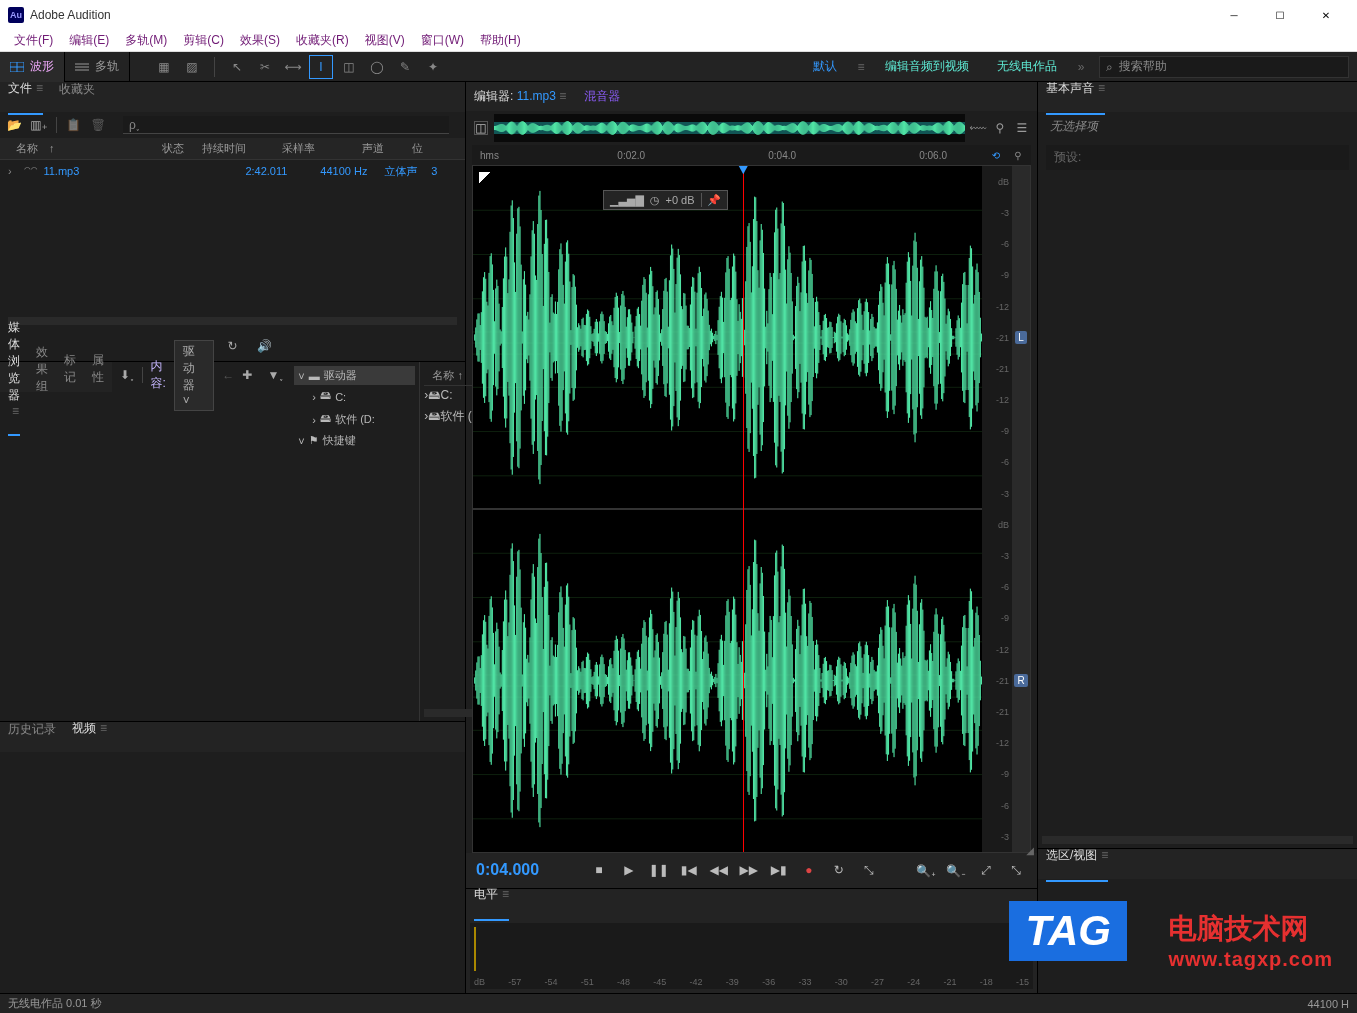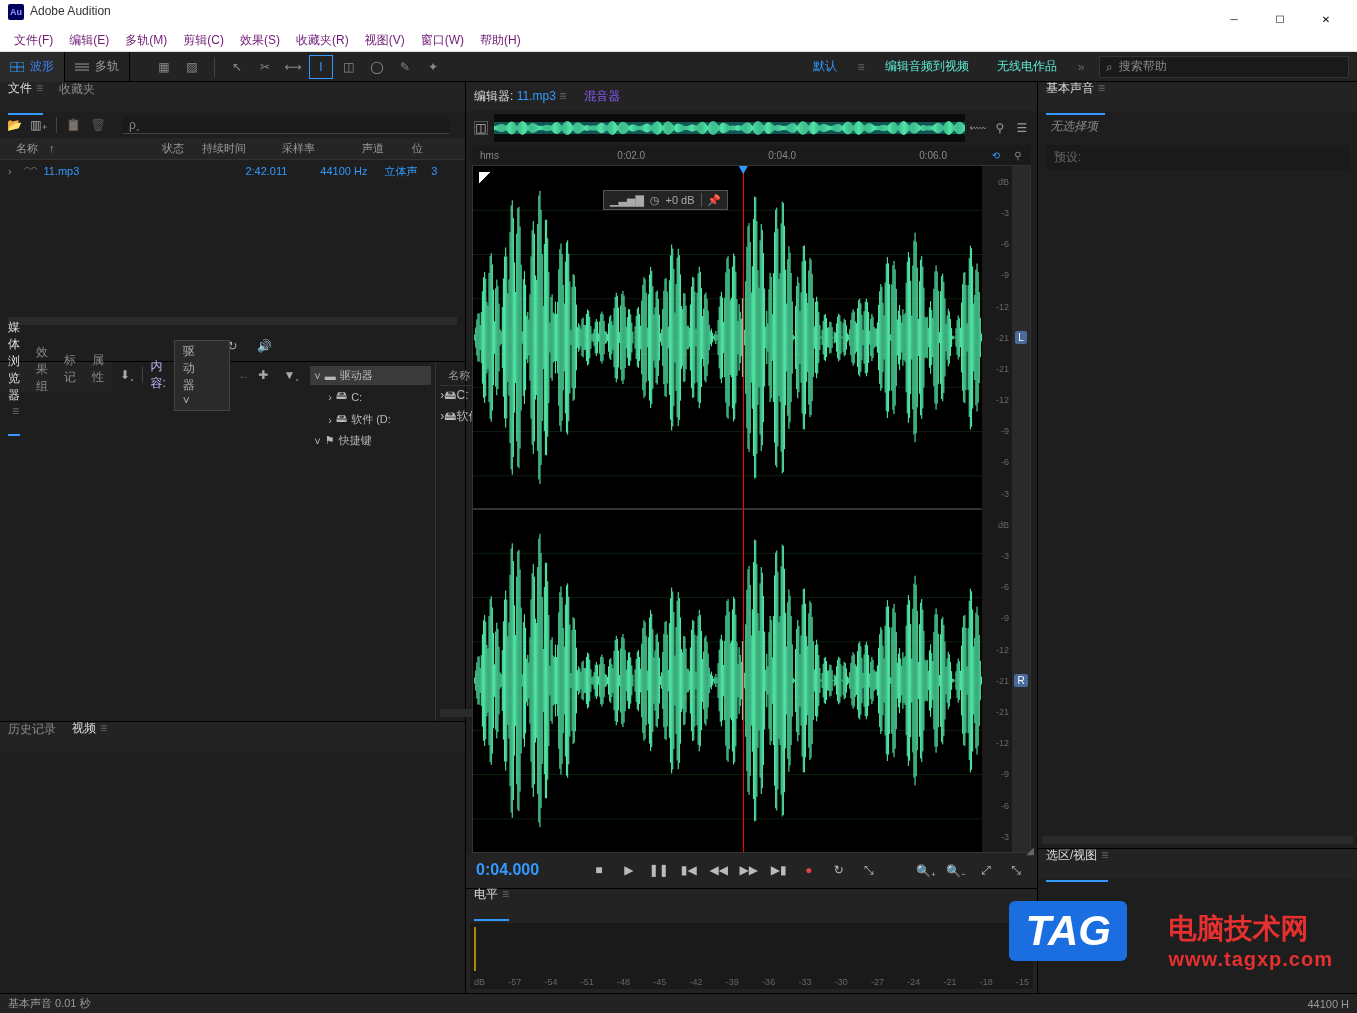--- a/index.html
+++ b/index.html
@@ -1,24 +1,24 @@
 <!DOCTYPE html>
 <html><head>
 <meta charset="utf-8">
 <style>
 *{margin:0;padding:0;box-sizing:border-box;font-family:"Microsoft YaHei",sans-serif;user-select:none}
 body{background:#1e1e1e;color:#b8b8b8;font-size:12px;overflow:hidden;width:1357px;height:1013px;position:relative}
-.titlebar{background:#fff;height:30px;display:flex;align-items:flex-start;padding:4px 8px;color:#000}
+.titlebar{background:#fff;height:30px;display:flex;align-items:center;padding:12px 8px;color:#000}
 .titlebar .logo{width:16px;height:16px;background:#00005b;color:#9999ff;font-size:9px;font-weight:bold;display:flex;align-items:center;justify-content:center;border-radius:2px;margin-right:6px}
 .titlebar .title{flex:1;font-size:12px;color:#333}
 .titlebar .win-btn{width:46px;height:30px;display:flex;align-items:center;justify-content:center;font-size:10px;color:#000}
 .menubar{background:#fff;height:22px;display:flex;align-items:center;padding:0 6px;color:#701a75;border-bottom:1px solid #ddd}
 .menubar span{padding:2px 8px;font-size:12px}
 .toolbar{background:#232323;height:30px;display:flex;align-items:center;border-bottom:1px solid #000}
-.toolbar .view-toggle{height:30px;display:flex;align-items:center;padding:0 10px;color:#3b82f6;border-right:1px solid #000}
+.toolbar .view-toggle{height:30px;display:flex;align-items:center;padding:0 10px;color:#f0abfc;border-right:1px solid #000}
 .toolbar .view-toggle.active{background:#2a2a2a}
 .toolbar .view-toggle .grid-icon{width:14px;height:10px;margin-right:6px}
 .toolbar .spacer{width:20px}
 .toolbar .tool-btn{width:24px;height:24px;display:flex;align-items:center;justify-content:center;color:#888;margin:0 2px}
 .toolbar .tool-btn.sel{color:#3399ff}
 .toolbar .flex{flex:1}
 .toolbar .workspace{color:#3399ff;padding:0 14px;display:flex;align-items:center;height:100%}
 .toolbar .workspace.dim{color:#5eead4}
 .toolbar .ws-sep{width:20px;display:flex;align-items:center;justify-content:center;color:#666}
 .toolbar .search{width:250px;height:22px;display:flex;align-items:center;background:#1a1a1a;border:1px solid #333;margin:0 8px;padding:0 6px;color:#888}
@@ -42,21 +42,21 @@
 .files-transport{height:30px;display:flex;align-items:center;justify-content:center;gap:18px;color:#aaa}
 .media-panel{height:360px;display:flex;flex-direction:row;border-bottom:1px solid #000}
 .media-body{flex:1;display:flex}
 .media-tree{width:130px;border-right:1px solid #333;padding:4px}
 .media-tree .tree-row{display:flex;align-items:center;padding:2px 4px;gap:4px;font-size:11px}
 .media-tree .tree-row.sel{background:#3a3a3a}
 .media-tree .indent{padding-left:18px}
 .media-list{flex:1;padding:4px;position:relative}
 .media-toolbar{height:26px;display:flex;align-items:center;padding:0 8px;gap:8px;color:#aaa}
 .media-toolbar .content-label{color:#c4b5fd}
-.media-toolbar .content-select{background:#2a2a2a;padding:2px 28px 2px 8px;border:1px solid #444}
+.media-toolbar .content-select{background:#2a2a2a;padding:2px 12px 2px 8px;border:1px solid #444}
 .media-header{height:20px;display:flex;align-items:center;padding:0 8px;color:#999;font-size:11px;border-bottom:1px solid #333}
 .history-panel{flex:1;display:flex;flex-direction:column}
 .center-col{flex:1;display:flex;flex-direction:column;background:#1e1e1e}
 .editor-tabs{height:30px;display:flex;align-items:center;padding:0 8px;gap:18px;background:#232323}
 .editor-tabs .etab{color:#8b5cf6}
 .editor-tabs .etab.active{color:#ddd}
 .overview{height:36px;display:flex;align-items:center;padding:0 8px;gap:6px;background:#1e1e1e}
 .overview .ov-wave{flex:1;height:28px;background:#111;position:relative;overflow:hidden}
 .overview .ov-controls{display:flex;gap:8px;color:#999}
 .waveform-area{flex:1;display:flex;position:relative;background:#000;border:1px solid #333;margin:0 6px}
@@ -75,21 +75,21 @@
 .transport-bar .tbtn.rec{color:#d44}
 .levels-panel{height:110px;display:flex;flex-direction:column;background:#232323;border-top:1px solid #000}
 .levels-body{flex:1;position:relative;background:#1a1a1a;margin:4px}
 .right-col{width:320px;display:flex;flex-direction:column;border-left:1px solid #000}
 .ess-panel{flex:1;display:flex;flex-direction:column}
 .ess-item{padding:6px 12px;color:#888;font-style:italic}
 .ess-preset{background:#1a1a1a;margin:4px 8px;padding:4px 8px;color:#666}
 .sel-panel{height:145px;border-top:1px solid #000}
 .status{height:20px;background:#232323;display:flex;align-items:center;padding:0 8px;color:#999;font-size:11px;border-top:1px solid #000}
 .status .flex{flex:1}
-.watermark-tag{position:absolute;right:230px;bottom:52px;background:#1a6ee0;color:#fff;font-size:42px;font-weight:bold;padding:6px 16px;border-radius:6px;font-style:italic;z-index:100}
+.watermark-tag{position:absolute;right:230px;bottom:52px;background:#1a6ee0;color:#fff;font-size:42px;font-weight:bold;padding:6px 16px;border-radius:0;font-style:italic;z-index:100}
 .watermark-text{position:absolute;right:24px;bottom:42px;z-index:100;text-align:left}
 .watermark-text .t1{color:#e63030;font-size:28px;font-weight:bold}
 .watermark-text .t2{color:#e63030;font-size:20px;font-weight:bold;letter-spacing:1px}
 svg{display:block}
 .icon{width:14px;height:14px;display:inline-flex;align-items:center;justify-content:center}
 </style>
 </head>
 <body>
 
 <div class="titlebar">
@@ -1801,21 +1801,21 @@
     </div>
     <div class="sel-panel">
       <div class="panel-tabs">
         <span class="tab active"><span>选区/视图</span><span class="menu">≡</span></span>
       </div>
     </div>
   </div>
 </div>
 
 <div class="status">
-  <span>基本声音 0.01 秒</span>
+  <span>无线电作品 0.01 秒</span>
   <div class="flex"></div>
   <span>44100 H</span>
 </div>
 
 <div class="watermark-tag">TAG</div>
 <div class="watermark-text">
   <div class="t1">电脑技术网</div>
   <div class="t2">www.tagxp.com</div>
 </div>
 

